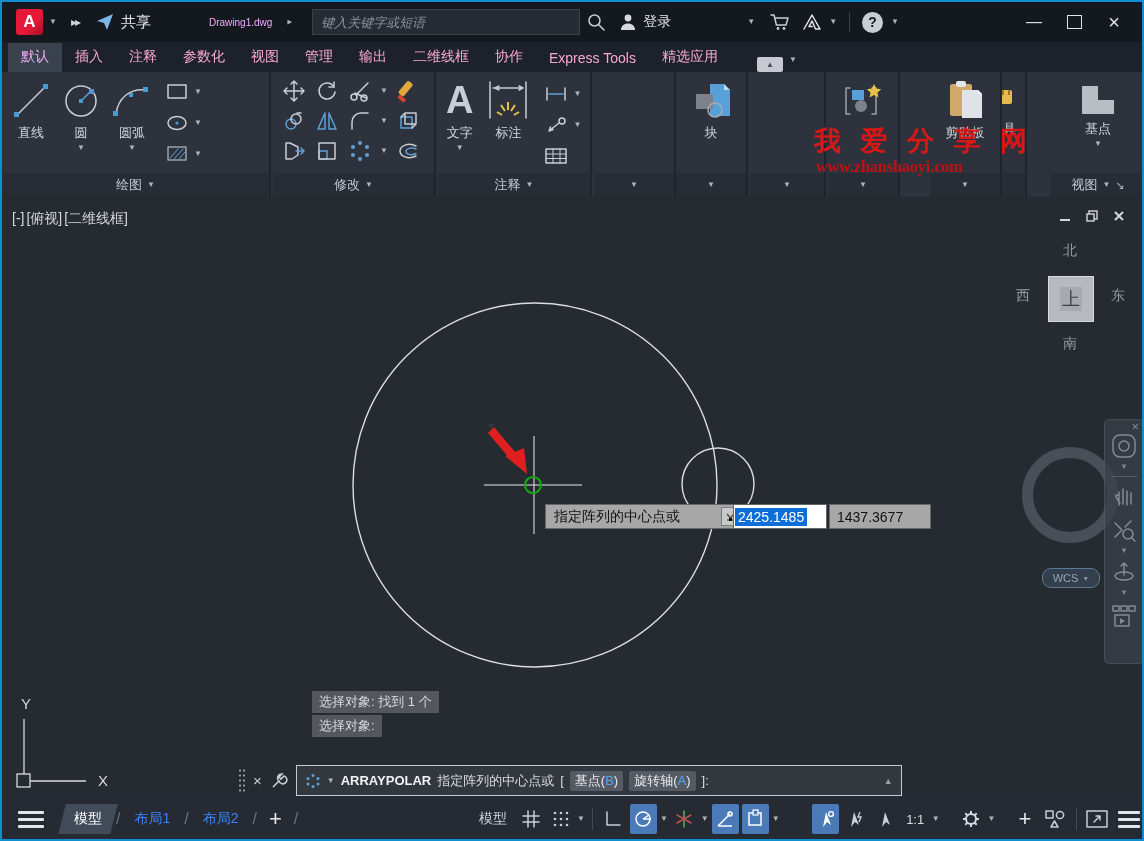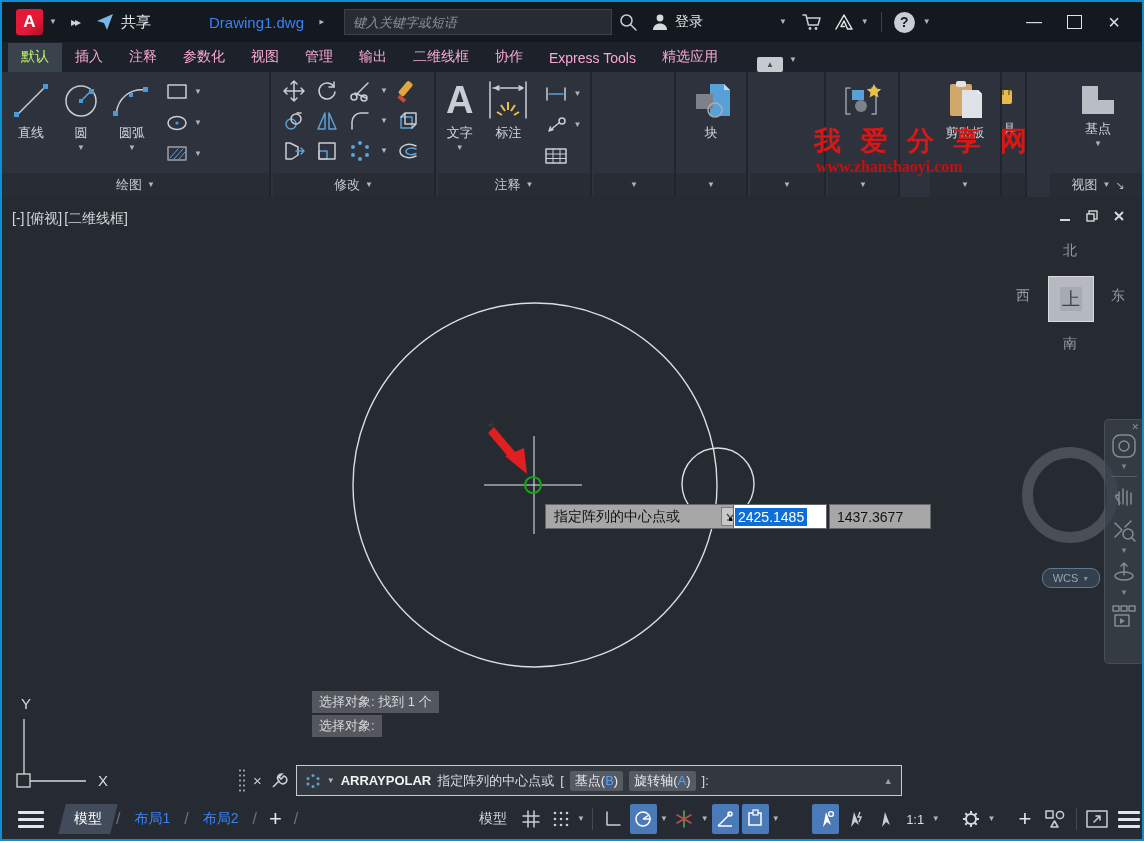--- a/index.html
+++ b/index.html
@@ -8,29 +8,29 @@
   .abs{position:absolute;}
   svg{display:block;}
   .ic{stroke:#c9ced4;fill:none;stroke-width:1.5;stroke-linecap:round;stroke-linejoin:round;}
   .icb{stroke:#5ea1d6;fill:none;stroke-width:1.5;stroke-linecap:round;stroke-linejoin:round;}
   .car{color:#aeb4bc;font-size:8px;line-height:1;}
   
   .titlebar{left:0;top:0;width:100%;height:40px;background:#14181f;display:flex;align-items:center;}
   .alogo{width:27px;height:26px;margin-left:14px;border-radius:3px;background:linear-gradient(135deg,#e51937 60%,#a80f26);
     color:#fff;font-weight:bold;font-size:17px;display:flex;align-items:center;justify-content:center;}
   .tb-txt{font-size:15px;color:#e3e6e9;}
-  .doc-title{margin-left:58px;font-size:15px;color:#3b82f6;}
+  .doc-title{margin-left:58px;font-size:10px;color:#f0abfc;}
   .search{margin-left:18px;width:250px;height:24px;background:#272c34;border:1px solid #3b424b;color:#e0e3e6;
     font-style:italic;font-size:13px;padding:0 8px;outline:none;}
   .search::placeholder{color:#8b929b;font-style:italic;}
   .winbtn{width:40px;height:28px;display:flex;align-items:center;justify-content:center;color:#dfe2e6;font-size:16px;}
   
   .tabrow{left:0;top:40px;width:100%;height:30px;background:#1d222a;display:flex;align-items:flex-end;}
   .rtab{padding:5px 13px 6px;font-size:14px;color:#f9a8d4;}
-  .rtab.active{background:#3a424e;color:#bef264;}
+  .rtab.active{background:#3a424e;color:#f0abfc;}
   .collapse-btn{width:26px;height:15px;background:#c6cad0;border-radius:2px;display:flex;align-items:center;justify-content:center;margin-left:26px;}
   
   .ribbon{left:0;top:70px;width:100%;height:125px;background:#2d323c;}
   .panel{position:absolute;top:0;height:125px;background:#2d323c;border-right:2px solid #20252d;box-sizing:border-box;}
   .panel-title{position:absolute;left:0;bottom:0;width:100%;height:24px;display:flex;align-items:center;justify-content:center;
     gap:5px;font-size:13px;color:#c4c9d0;background:rgba(0,0,0,.10);}
   .bigbtn{display:flex;flex-direction:column;align-items:center;font-size:13px;color:#d2d6db;}
   .bigbtn .lbl{margin-top:2px;}
   .sm-ic{width:26px;height:24px;display:flex;align-items:center;justify-content:center;}
   .watermark1{left:812px;top:121px;width:200px;color:#d81717;font-size:27px;font-weight:bold;letter-spacing:6px;z-index:30;white-space:nowrap;}

